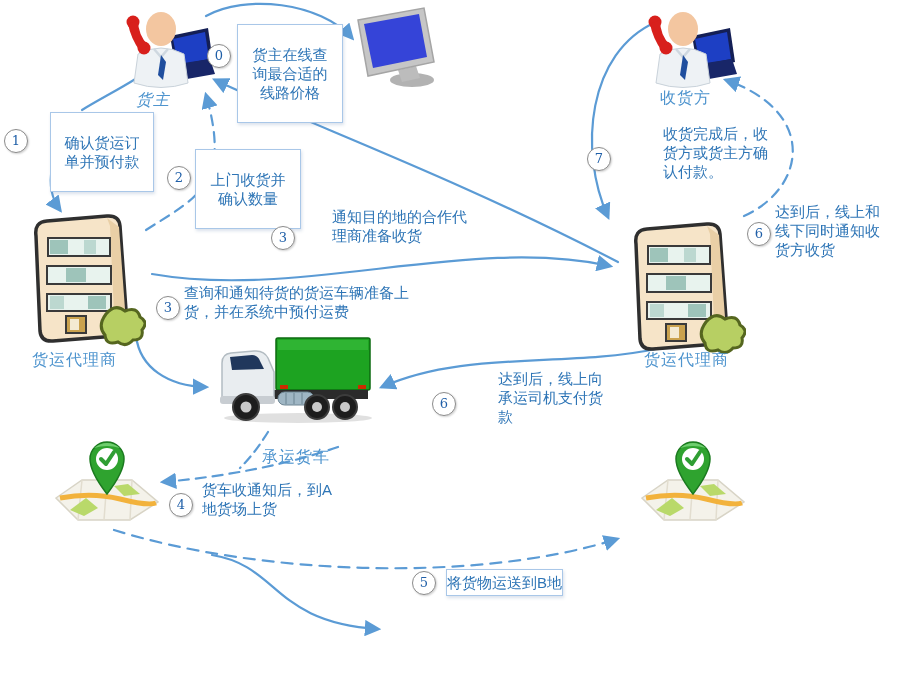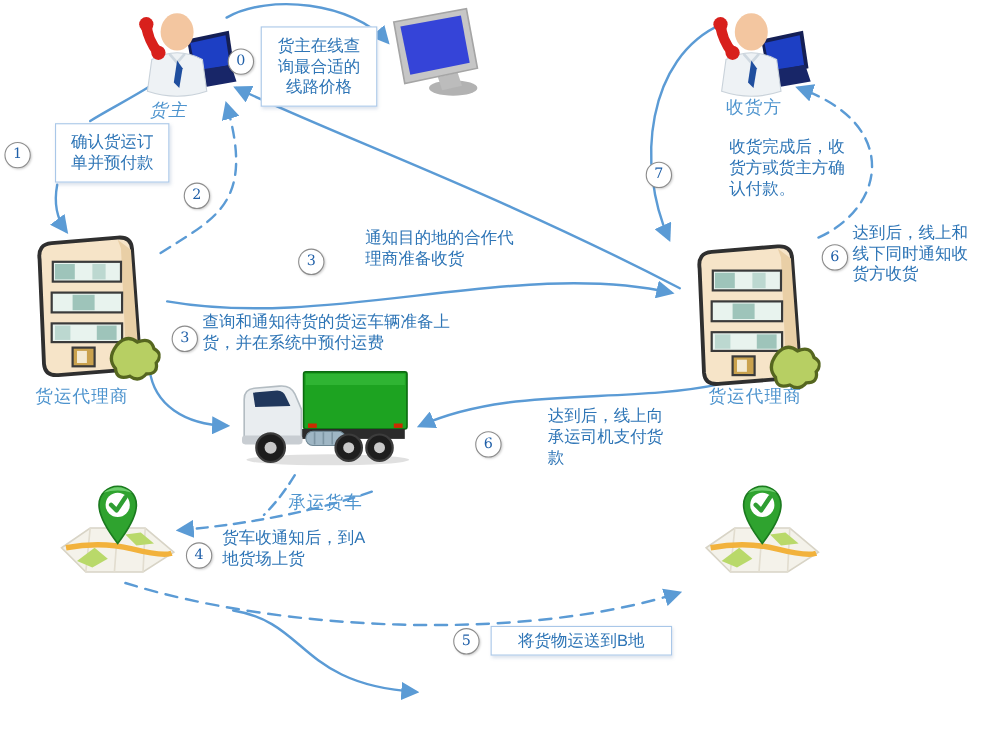--- a/index.html
+++ b/index.html
@@ -3,21 +3,21 @@
 <meta charset="utf-8">
 <title>diagram</title>
 <style>
   html,body{margin:0;padding:0;background:#fff;}
   .stage{position:relative;width:906px;height:683px;background:#ffffff;overflow:hidden;
          font-family:"Liberation Sans","DejaVu Sans",sans-serif;}
   .conn{position:absolute;left:0;top:0;width:906px;height:683px;}
   .icon{position:absolute;}
   .callout{position:absolute;color:#2E75B6;font-size:15px;line-height:19px;white-space:pre-line;}
   .boxed{background:#ffffff;border:1px solid #A9C7E8;box-shadow:1px 2px 3px rgba(110,140,180,.25);
-         padding:7px 8px;text-align:center;}
+         padding:20px 8px;text-align:center;}
   .num{position:absolute;width:22px;height:22px;border-radius:50%;border:1px solid #8c8c8c;
        background:#fff;color:#1F5FA8;font-family:"DejaVu Serif",serif;font-size:13px;
        line-height:22px;text-align:center;box-shadow:1px 1px 2px rgba(0,0,0,.18);}
   .actor-label{position:absolute;color:#4E94CE;font-size:16px;letter-spacing:1px;white-space:nowrap;}
 </style>
 </head>
 <body>
 
 <div class="stage">
 
@@ -172,35 +172,37 @@
   <div class="num" style="left:207px;top:44px;">0</div>
   <div class="callout boxed" style="left:237px;top:24px;width:88px;">货主在线查
 询最合适的
 线路价格</div>
 
   <div class="num" style="left:4px;top:129px;">1</div>
   <div class="callout boxed" style="left:31px;top:112px;width:86px;margin-left:19px;">确认货运订
 单并预付款</div>
 
   <div class="num" style="left:167px;top:166px;">2</div>
+  <div class="callout boxed" style="left:195px;top:149px;width:88px;">上门收货并
+确认数量</div>
 
   <div class="num" style="left:271px;top:226px;">3</div>
   <div class="callout" style="left:300px;top:207px;width:160px;margin-left:32px;">通知目的地的合作代
 理商准备收货</div>
 
   <div class="num" style="left:156px;top:296px;">3</div>
   <div class="callout" style="left:184px;top:283px;width:250px;">查询和通知待货的货运车辆准备上
 货，并在系统中预付运费</div>
 
   <div class="num" style="left:169px;top:493px;">4</div>
   <div class="callout" style="left:202px;top:480px;width:150px;">货车收通知后，到A
 地货场上货</div>
 
   <div class="num" style="left:412px;top:571px;">5</div>
-  <div class="callout boxed" style="left:446px;top:569px;padding:3px 24px;">将货物运送到B地</div>
+  <div class="callout boxed" style="left:446px;top:569px;padding:3px 0;">将货物运送到B地</div>
 
   <div class="num" style="left:432px;top:392px;">6</div>
   <div class="callout" style="left:462px;top:369px;width:115px;margin-left:36px;">达到后，线上向
 承运司机支付货
 款</div>
 
   <div class="num" style="left:747px;top:222px;">6</div>
   <div class="callout" style="left:775px;top:202px;width:115px;">达到后，线上和
 线下同时通知收
 货方收货</div>

